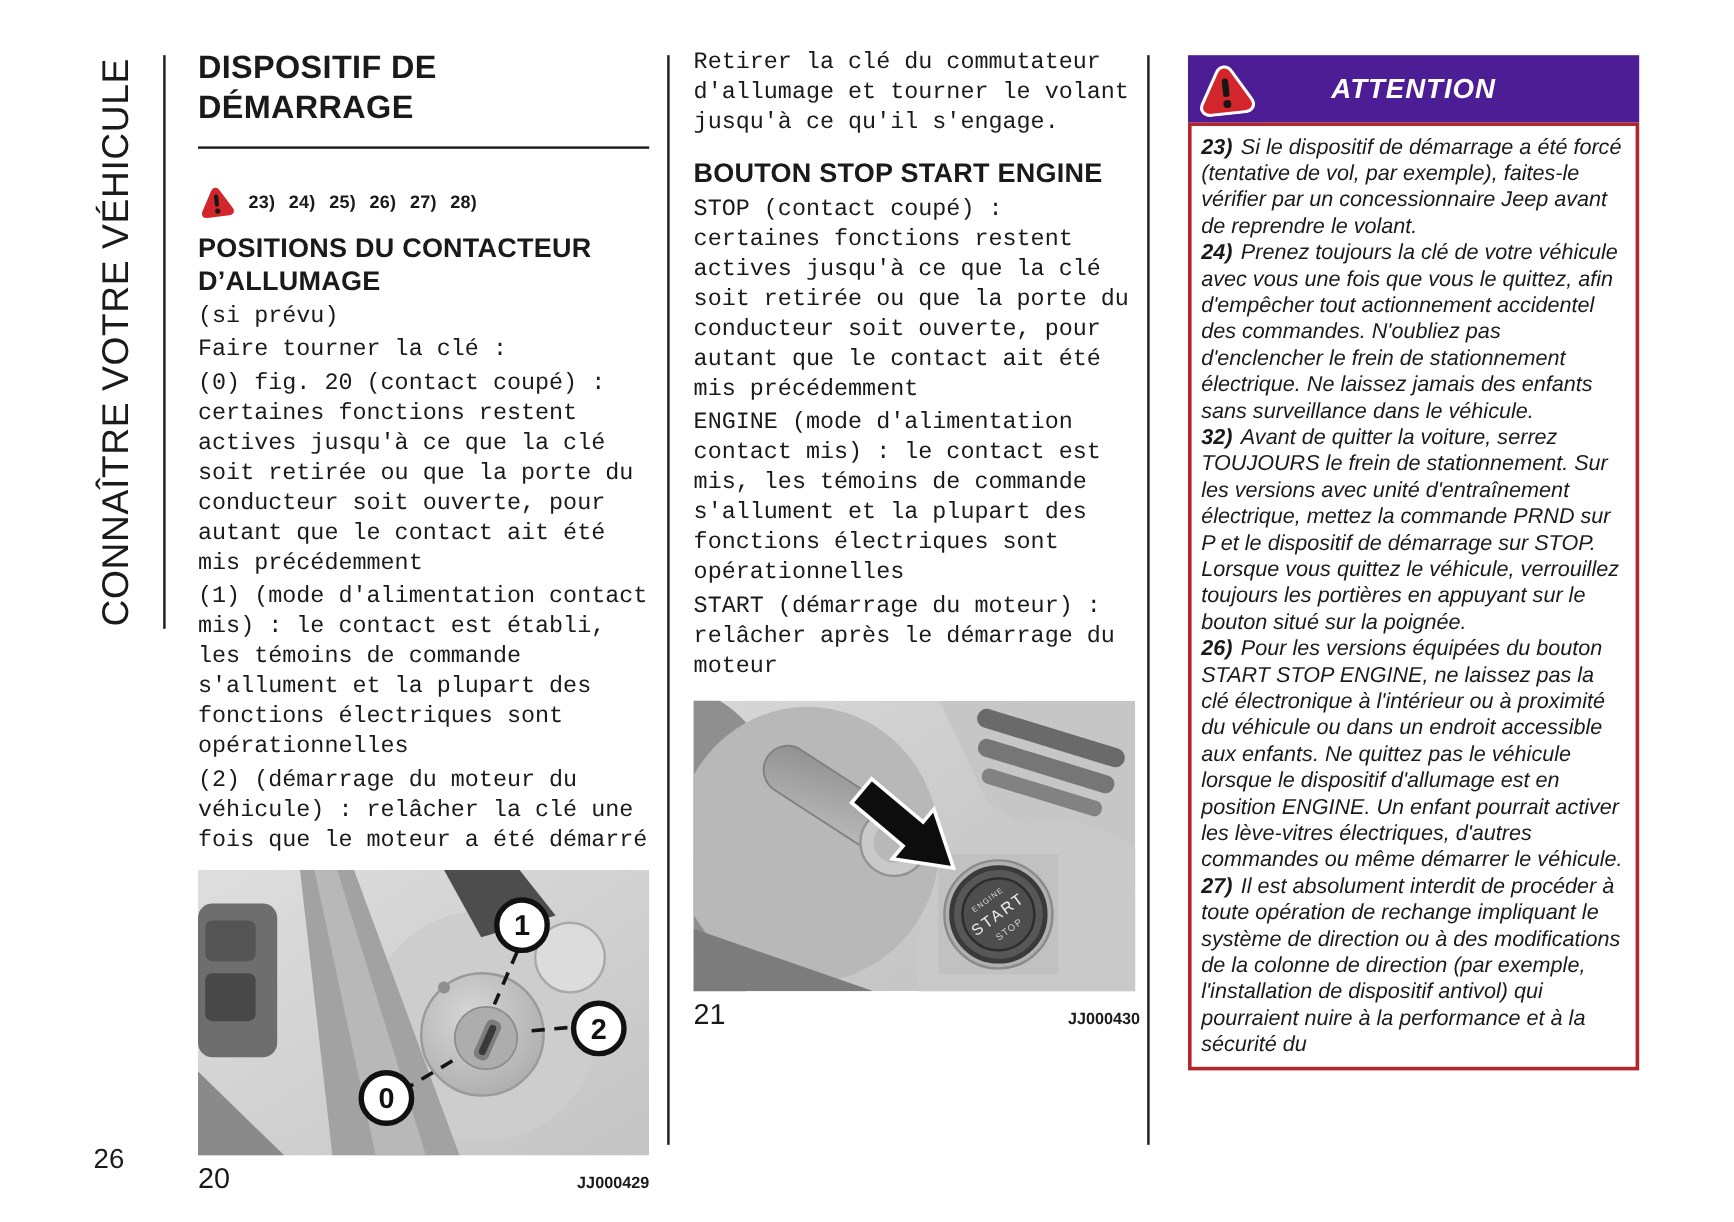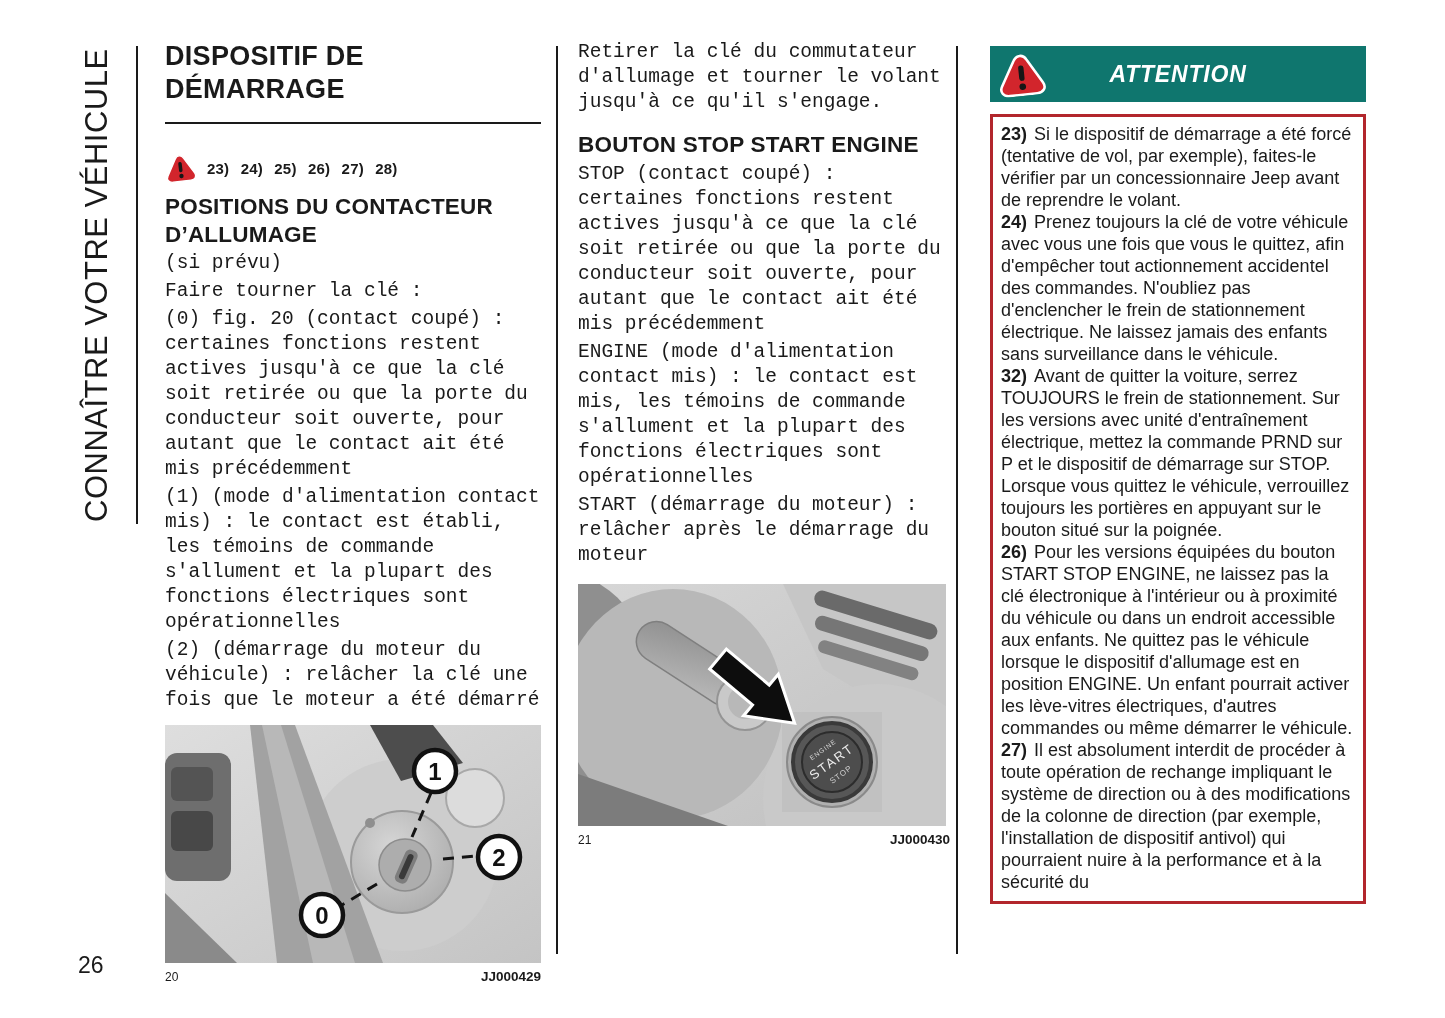--- a/index.html
+++ b/index.html
@@ -35,35 +35,35 @@
 
   h2.section{margin:10px 0 2px;font-size:22.5px;line-height:28px;font-weight:bold;letter-spacing:.2px;}
   h3.subsection{margin:8px 0 4px;font-size:20px;line-height:25px;font-weight:bold;}
   p.body{margin:3px 0 0;font-size:19.5px;line-height:25px;font-family:Liberation Mono, monospace;}
   p.body.first{margin-top:0;}
 
   
   .figure{margin-top:12px;}
   .figure svg{display:block;}
   .fig-caption{display:flex;justify-content:space-between;align-items:baseline;margin-top:6px;}
-  .fig-num{font-size:12px;}
+  .fig-num{font-size:24px;}
   .fig-code{font-size:13.5px;font-weight:bold;}
 
   
   .attention-bar{
-    height:56px;background:#0f766e;display:flex;align-items:center;position:relative;
+    height:56px;background:#4c1d95;display:flex;align-items:center;position:relative;
   }
   .attention-bar .tri{width:47px;height:43px;margin-left:8px;transform:rotate(-6deg);flex:0 0 auto;}
   .attention-label{
     position:absolute;left:0;right:0;text-align:center;
     color:#ffffff;font-weight:bold;font-style:italic;font-size:23px;letter-spacing:.8px;
   }
   .warning-box{
-    margin-top:12px;border:3px solid #b2262c;padding:6px 8px 8px;
-    font-size:18px;line-height:22px;
+    border:3px solid #b2262c;padding:6px 8px 8px;
+    font-style:italic;font-size:18px;line-height:22px;
   }
   .warning-box p{margin:0;}
   .wnum{font-weight:bold;margin-right:7px;}
 
   .callout-text{font-weight:bold;font-size:24px;font-family:"Liberation Sans",sans-serif;}
   .btn-label{font-family:"Liberation Sans",sans-serif;}
 </style>
 </head>
 <body>
 

